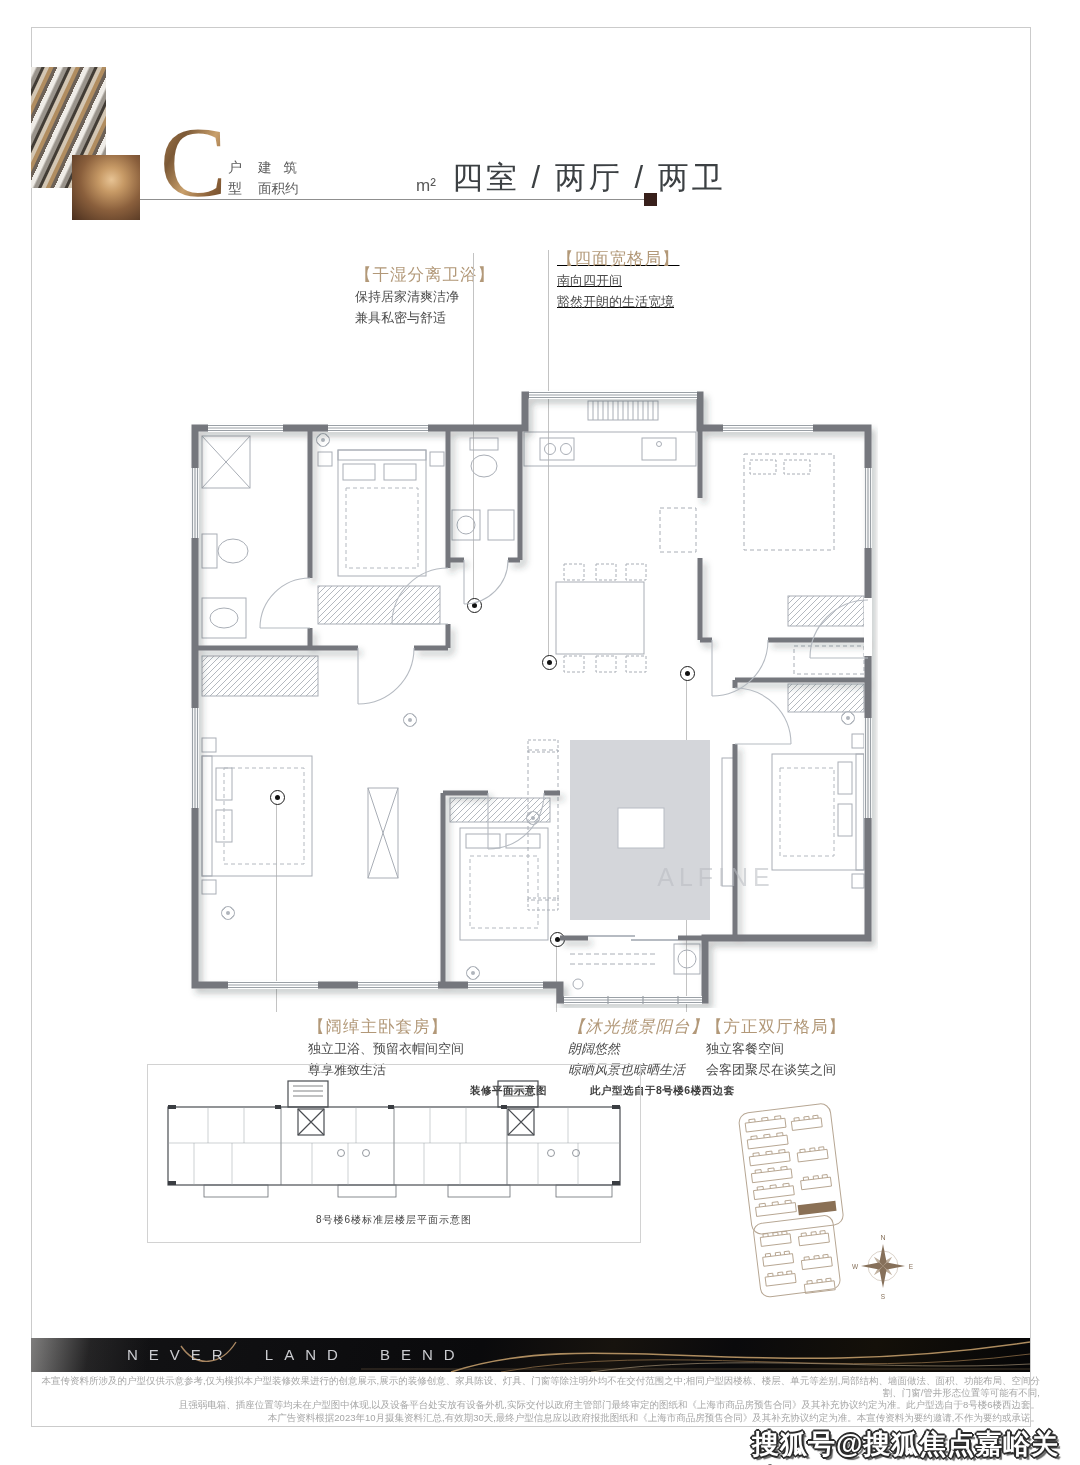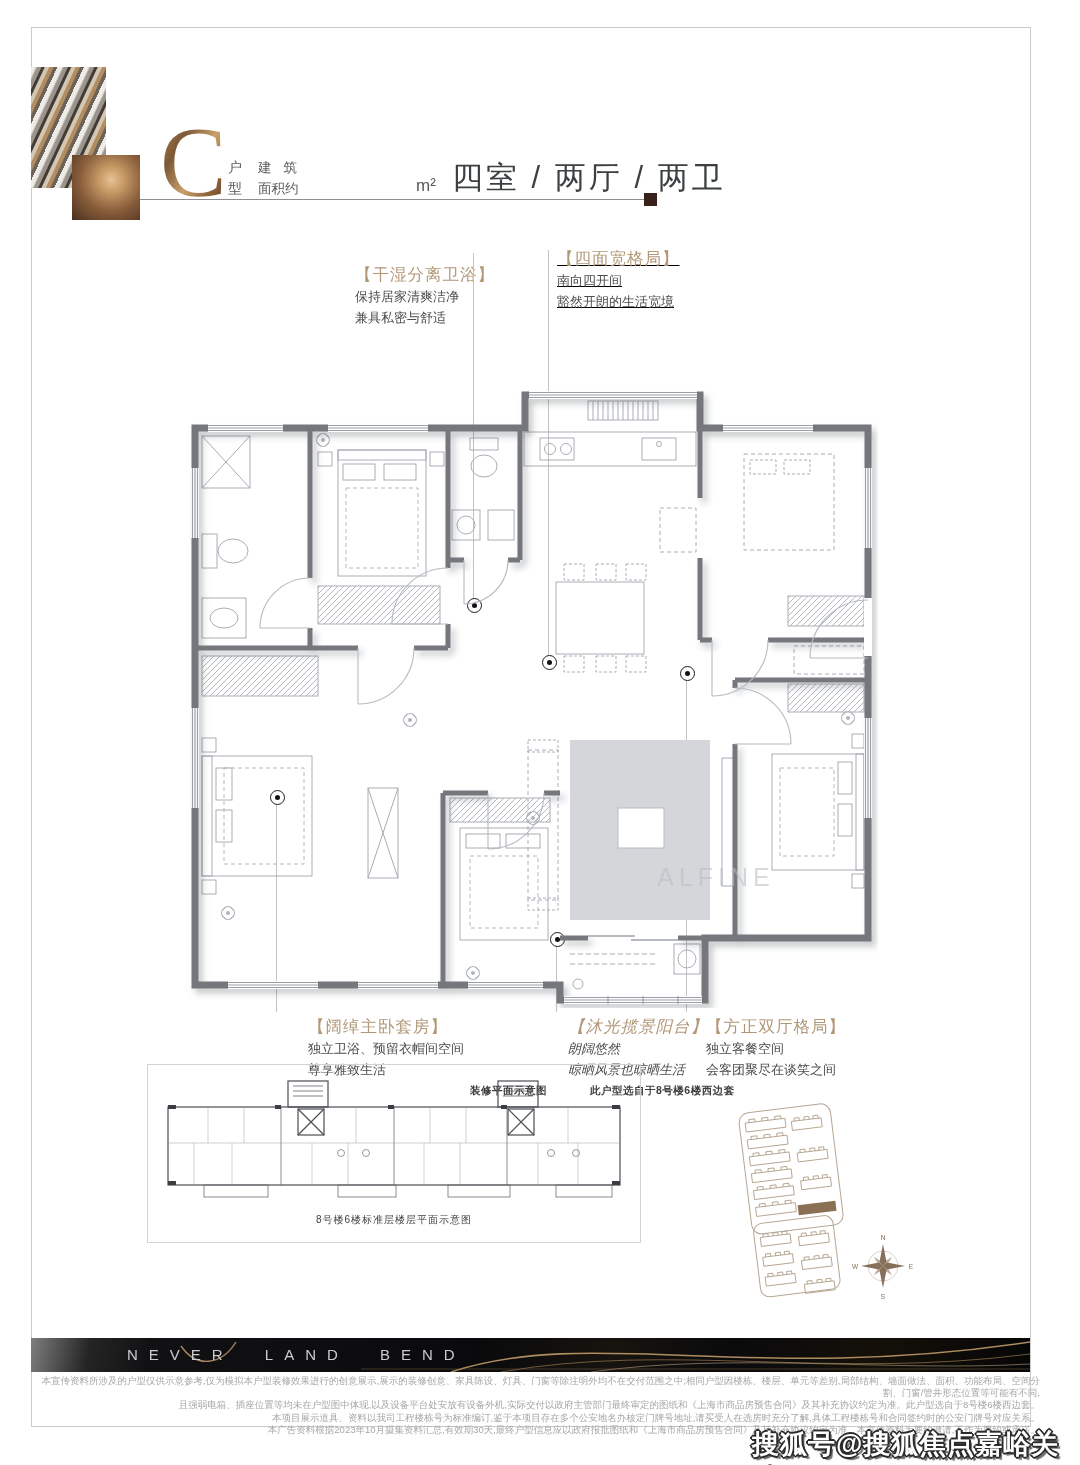--- a/index.html
+++ b/index.html
@@ -408,19 +408,18 @@
       <path d="M470,34 C640,4 800,42 999,16" stroke="#8a6a45" stroke-width="1" fill="none" opacity="0.8"></path>
       <path d="M560,34 C700,14 860,34 999,26" stroke="#e2c9a2" stroke-width="0.8" fill="none" opacity="0.6"></path>
       <path d="M330,31 H999" stroke="#7d6647" stroke-width="0.7" opacity="0.7"></path>
     </svg>
     <div id="brand" class="abs">NEVER LAND BEND</div>
   </div>
 
   <div id="disc" class="abs">
     <div>本宣传资料所涉及的户型仅供示意参考,仅为模拟本户型装修效果进行的创意展示,展示的装修创意、家具陈设、灯具、门窗等除注明外均不在交付范围之中;相同户型因楼栋、楼层、单元等差别,局部结构、墙面做法、面积、功能布局、空间分割、门窗/管井形态位置等可能有不同,</div>
     <div>且强弱电箱、插座位置等均未在户型图中体现,以及设备平台处安放有设备外机,实际交付以政府主管部门最终审定的图纸和《上海市商品房预售合同》及其补充协议约定为准。此户型选自于8号楼6楼西边套。</div>
-    <div>本项目展示道具、资料以我司工程楼栋号为标准编订,鉴于本项目存在多个公安地名办核定门牌号地址,请买受人在选房时充分了解,具体工程楼栋号和合同签约时的公安门牌号对应关系。</div>
     <div>本广告资料根据2023年10月摄集资料汇总,有效期30天,最终户型信息应以政府报批图纸和《上海市商品房预售合同》及其补充协议约定为准。本宣传资料为要约邀请,不作为要约或承诺。</div>
   </div>
 
   <div id="wm" class="abs">搜狐号@搜狐焦点嘉峪关站</div>
 
 </div>
 
 </body></html>

